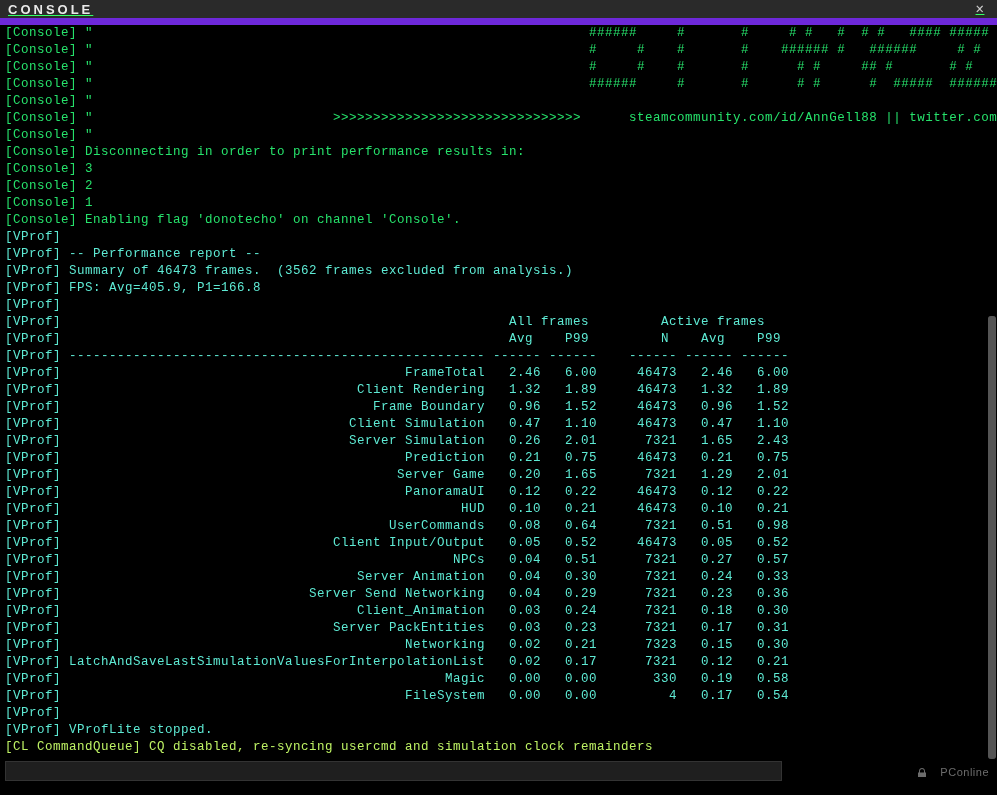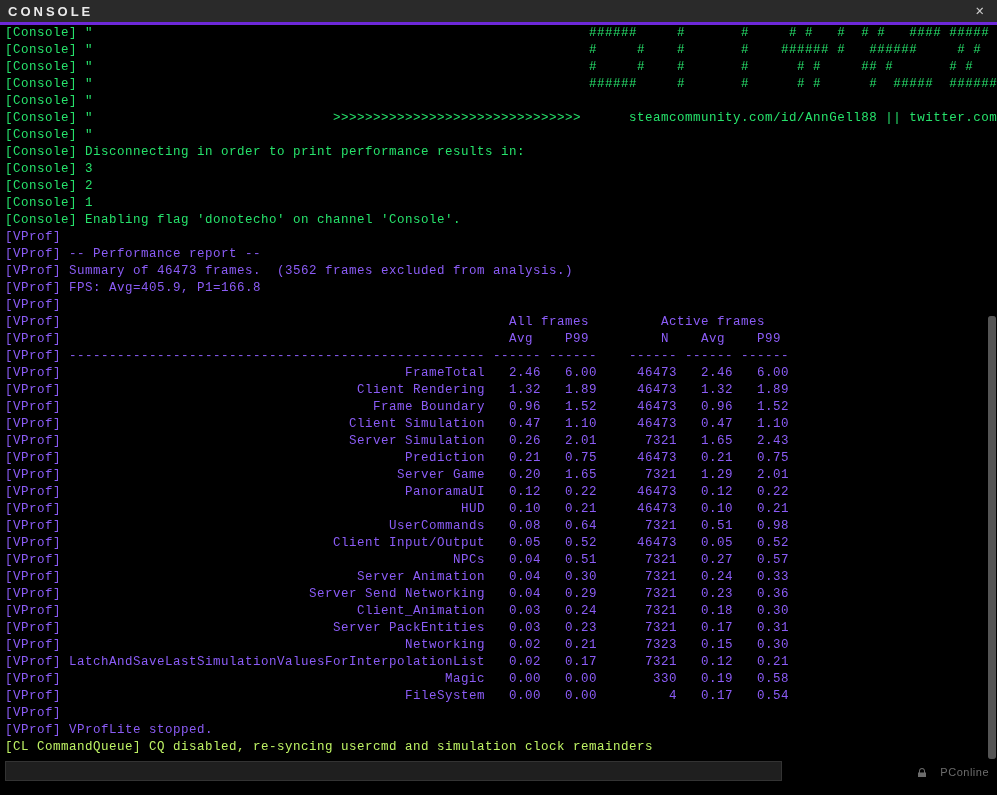--- a/index.html
+++ b/index.html
@@ -10,25 +10,26 @@
     line-height: 17px;
     width: 997px;
     height: 795px;
     overflow: hidden;
     color: #33ff66;
     letter-spacing: 0.5px;
   }
   .titlebar {
     height: 25px;
     background: #2a2a2a;
-    border-bottom: 3px solid #6d28d9;
+    border-bottom: 7px solid #6d28d9;
     display: flex;
     align-items: center;
     justify-content: space-between;
     padding: 0 8px;
+    text-decoration: underline;
   }
   .title {
     font-family: "Arial Black", Arial, sans-serif;
     font-weight: 900;
     font-size: 13px;
     letter-spacing: 3px;
     color: #eaeaea;
   }
   .close-btn {
     color: #ccc;
@@ -77,21 +78,21 @@
     bottom: 14px;
     right: 8px;
     color: #6c6c6c;
     font-family: Arial, sans-serif;
     font-size: 11px;
     display: flex;
     align-items: center;
     gap: 12px;
   }
   .green { color: #26e26b; }
-  .magenta { color: #8b5cf6; font-family: Liberation Mono, monospace; }
+  .magenta { color: #5eead4; font-family: Liberation Mono, monospace; }
   .cyanish { color: #bef264; }
   .line { display: block; }
 </style>
 </head>
 <body>
 
 <div class="titlebar">
   <span class="title">CONSOLE</span>
   <span class="close-btn">✕</span>
 </div>

